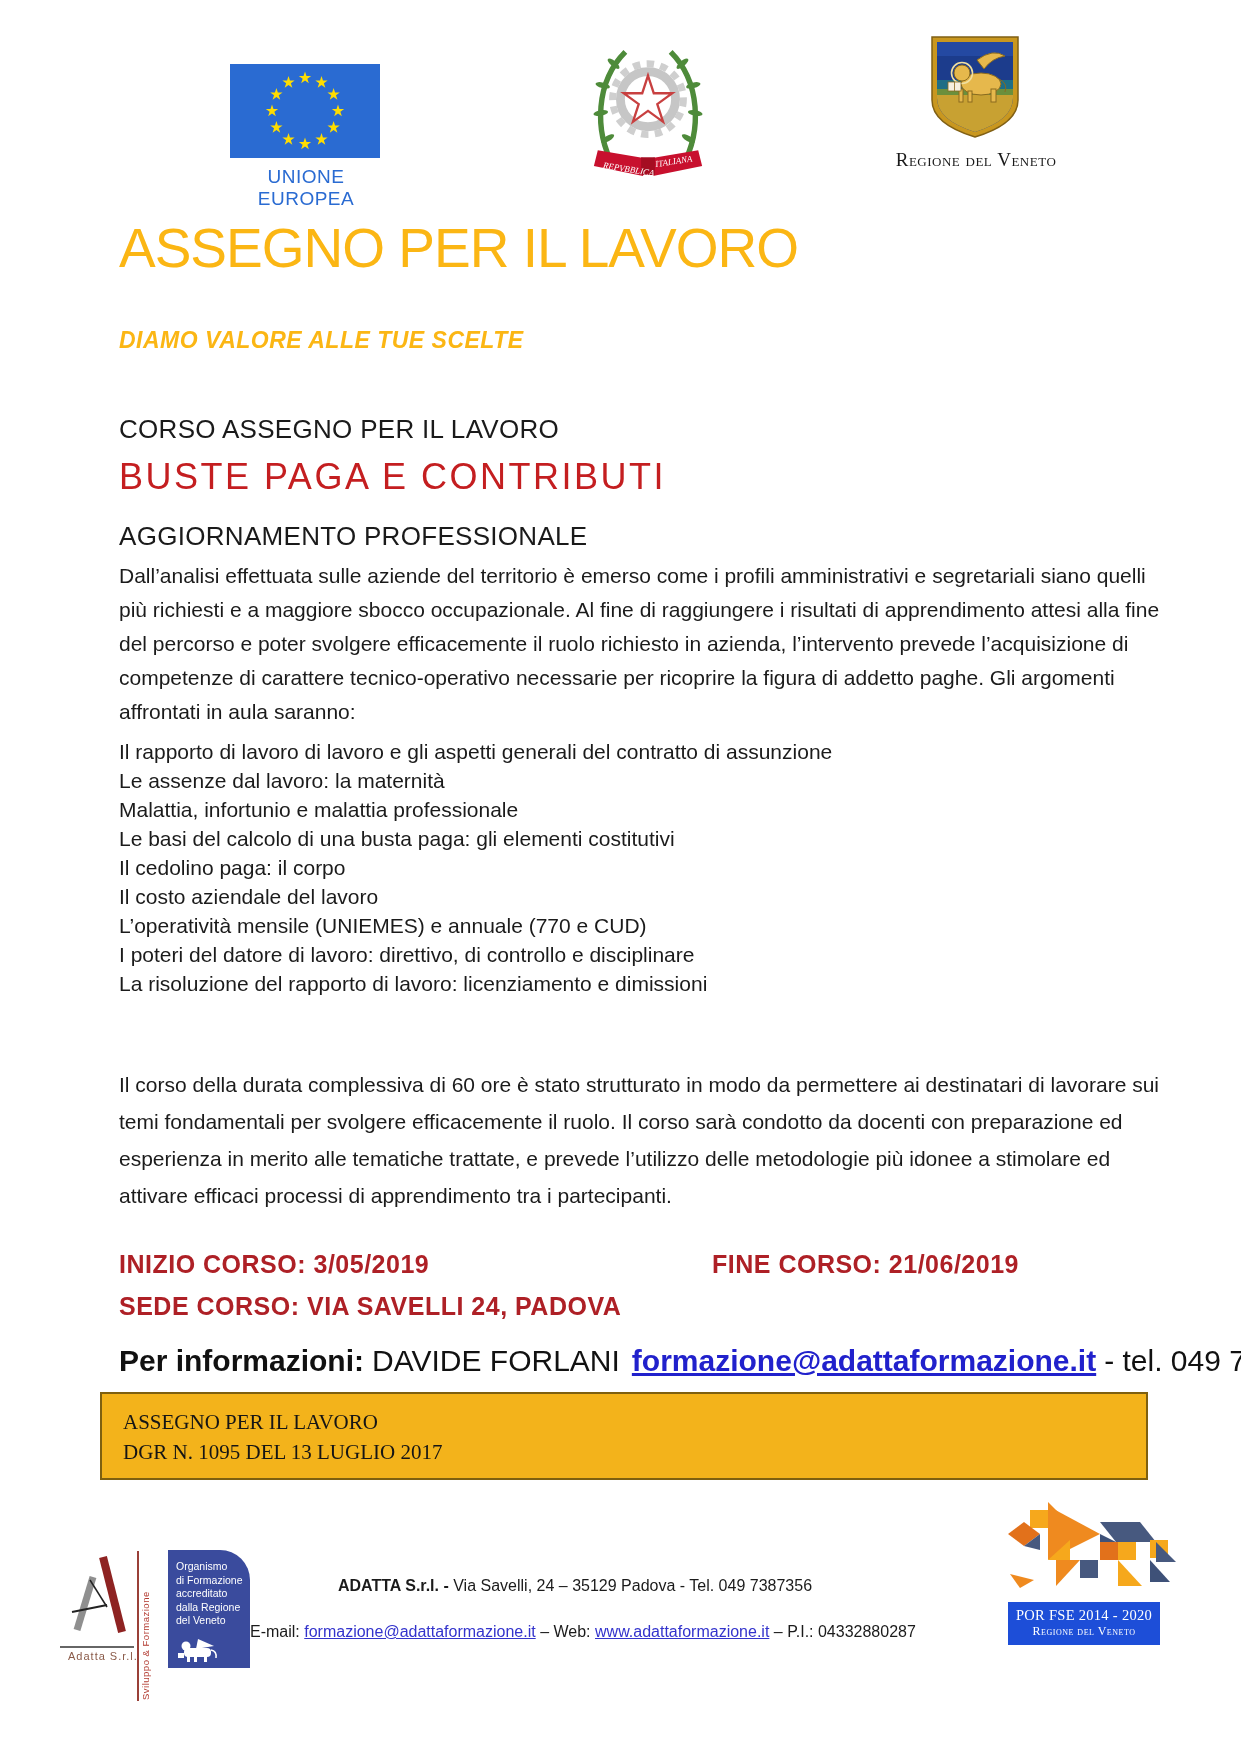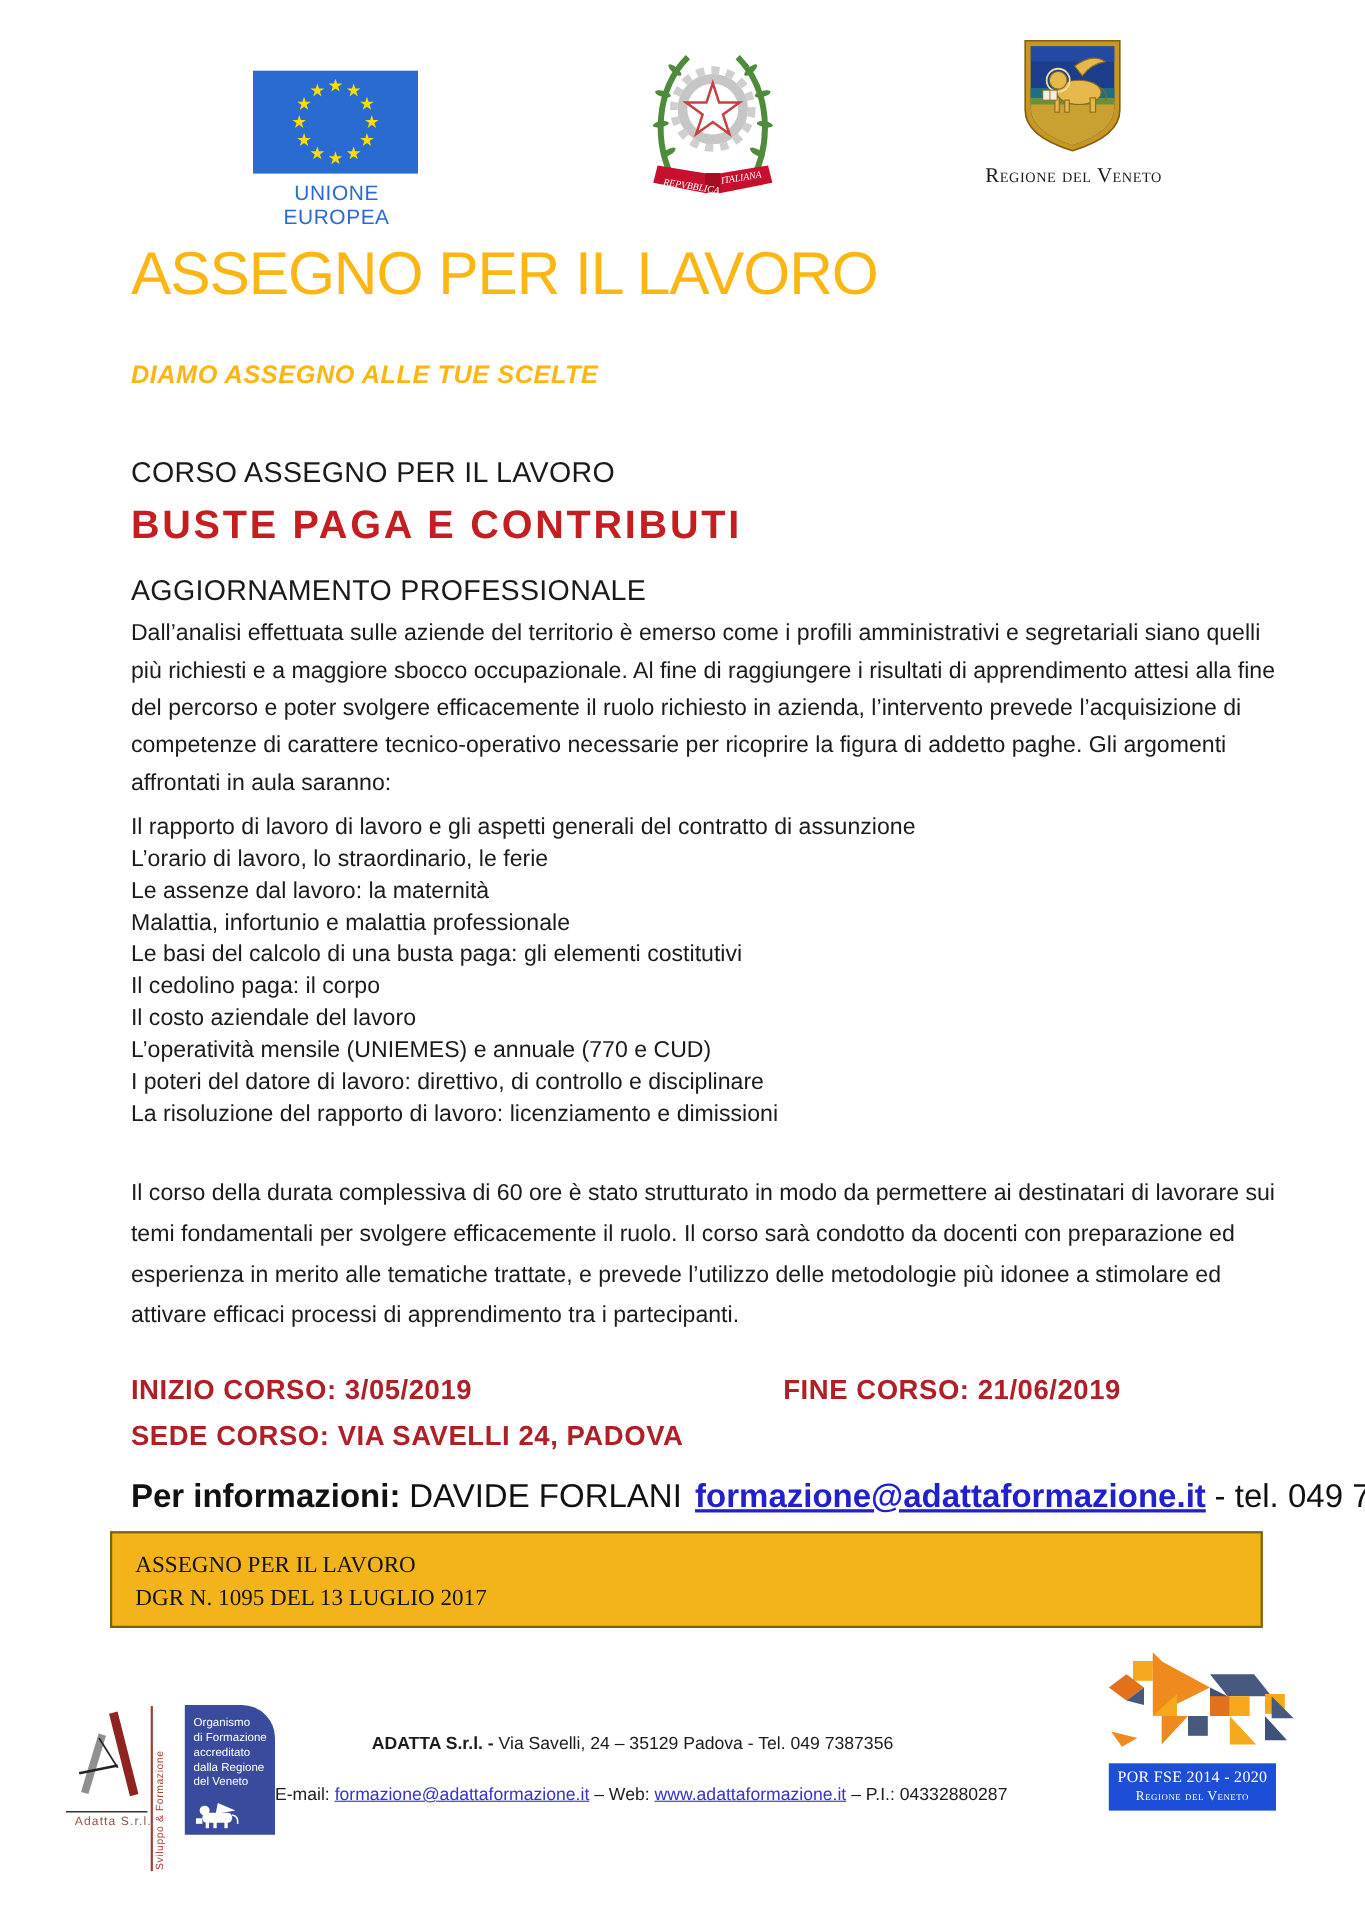--- a/index.html
+++ b/index.html
@@ -11,21 +11,21 @@
   .eu-label{left:225px;top:166px;width:162px;text-align:center;font-size:19px;color:#2A6BD2;letter-spacing:.5px;}
   .veneto-label{left:888px;top:149px;width:176px;text-align:center;font-family:"Liberation Serif",serif;
                 font-variant:small-caps;font-size:19px;color:#1a1a1a;letter-spacing:.5px;}
 
   
   .hero-title{left:119px;top:218px;font-size:55px;line-height:60px;color:#FBB614;letter-spacing:-1px;white-space:nowrap;}
   .hero-sub{left:119px;top:327px;font-size:23px;font-style:italic;font-weight:bold;color:#FBB614;letter-spacing:.5px;}
 
   
   .kicker{left:119px;top:414px;font-size:26px;color:#1a1a1a;letter-spacing:.3px;}
-  .course-title{left:119px;top:456px;font-size:36px;font-weight:bold;color:#C41E20;letter-spacing:2.5px;white-space:nowrap;}
+  .course-title{left:119px;top:456px;font-size:36px;font-weight:normal;color:#C41E20;letter-spacing:2.5px;white-space:nowrap;}
   .category{left:119px;top:521px;font-size:26px;color:#1a1a1a;letter-spacing:.3px;}
   .intro{left:119px;top:559px;width:1060px;font-size:21px;line-height:34px;color:#1b1b1b;}
   .topics{left:119px;top:737px;width:1060px;font-size:21px;line-height:29px;color:#1b1b1b;}
   .outro{left:119px;top:1066px;width:1060px;font-size:21px;line-height:37px;color:#1b1b1b;}
 
   .date-red{font-size:25px;font-weight:bold;color:#AE2026;letter-spacing:.5px;white-space:nowrap;}
   .start-label{left:119px;top:1250px;}
   .end-label{left:712px;top:1250px;}
   .venue-label{left:119px;top:1292px;}
 
@@ -132,31 +132,30 @@
       <rect x="62" y="55" width="5" height="13"></rect>
       <path d="M70,45 q9,4 6,13" fill="none"></path>
     </g>
     <circle cx="33" cy="39" r="10.5" fill="none" stroke="#F0DFA0" stroke-width="1.6"></circle>
     <rect x="19" y="48" width="13" height="9" fill="#F5F0E0" stroke="#8A6A1E" stroke-width="0.8"></rect>
     <line x1="25.5" y1="48" x2="25.5" y2="57" stroke="#8A6A1E" stroke-width="0.8"></line>
   </svg>
   <div class="abs veneto-label">Regione del Veneto</div>
 
   <div class="abs hero-title">ASSEGNO PER IL LAVORO</div>
-  <div class="abs hero-sub">DIAMO ASSEGNO ALLE TUE SCELTE</div>
+  <div class="abs hero-sub">DIAMO VALORE ALLE TUE SCELTE</div>
 
   <div class="abs kicker">CORSO ASSEGNO PER IL LAVORO</div>
   <div class="abs course-title">BUSTE PAGA E CONTRIBUTI</div>
   <div class="abs category">AGGIORNAMENTO PROFESSIONALE</div>
 
   <div class="abs intro">Dall’analisi effettuata sulle aziende del territorio è emerso come i profili amministrativi e segretariali siano quelli più richiesti e a maggiore sbocco occupazionale. Al fine di raggiungere i risultati di apprendimento attesi alla fine del percorso e poter svolgere efficacemente il ruolo richiesto in azienda, l’intervento prevede l’acquisizione di competenze di carattere tecnico-operativo necessarie per ricoprire la figura di addetto paghe. Gli argomenti affrontati in aula saranno:</div>
 
   <div class="abs topics">
     <div>Il rapporto di lavoro di lavoro e gli aspetti generali del contratto di assunzione</div>
-    <div>L’orario di lavoro, lo straordinario, le ferie</div>
     <div>Le assenze dal lavoro: la maternità</div>
     <div>Malattia, infortunio e malattia professionale</div>
     <div>Le basi del calcolo di una busta paga: gli elementi costitutivi</div>
     <div>Il cedolino paga: il corpo</div>
     <div>Il costo aziendale del lavoro</div>
     <div>L’operatività mensile (UNIEMES) e annuale (770 e CUD)</div>
     <div>I poteri del datore di lavoro: direttivo, di controllo e disciplinare</div>
     <div>La risoluzione del rapporto di lavoro: licenziamento e dimissioni</div>
   </div>
 

